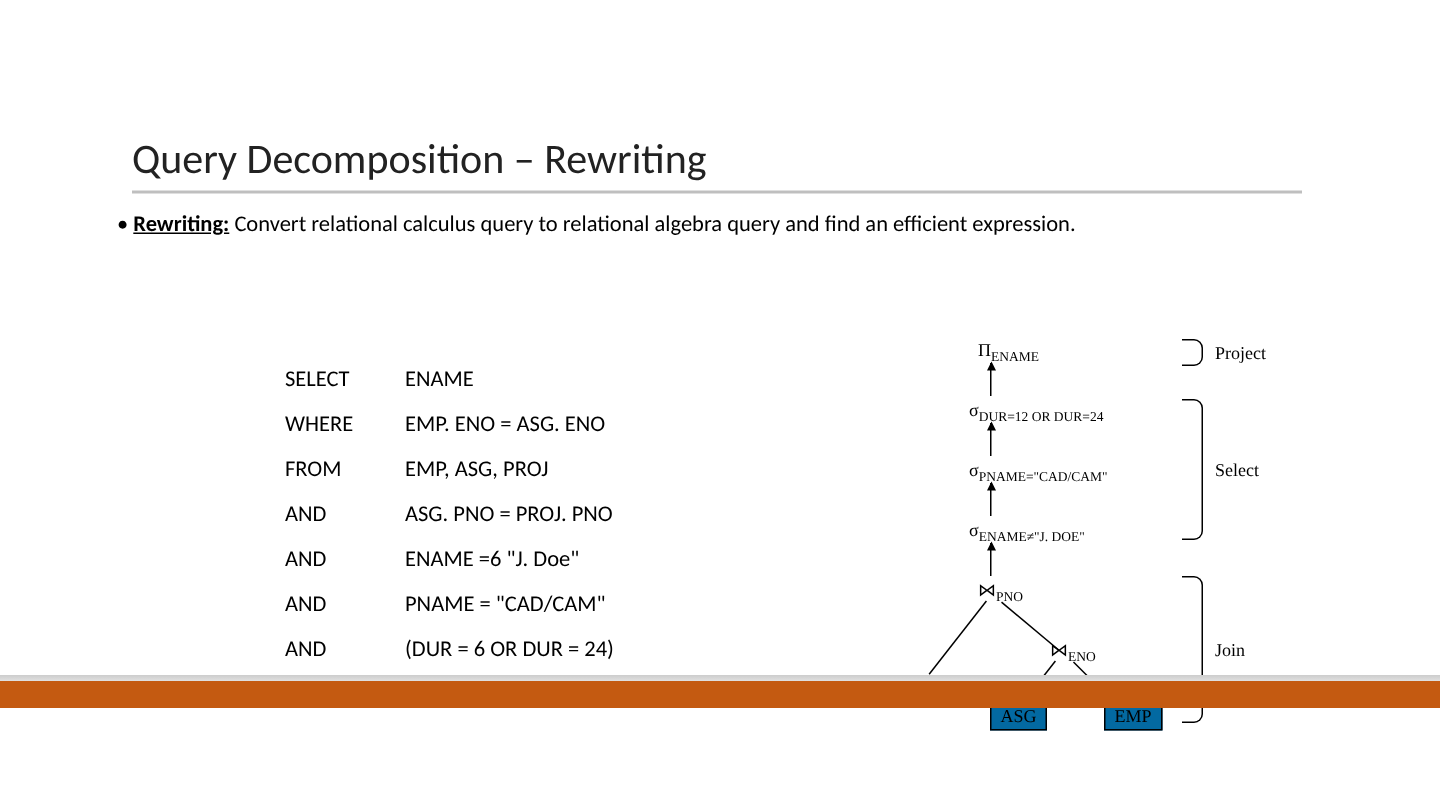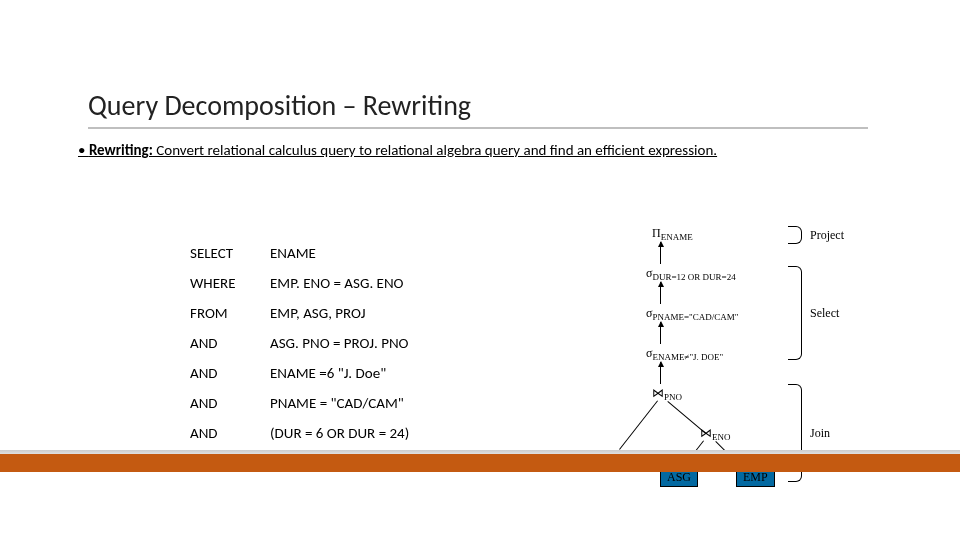--- a/index.html
+++ b/index.html
@@ -5,21 +5,21 @@
   * { box-sizing: border-box; margin: 0; padding: 0; }
   html, body { width: 960px; height: 540px; font-family: "Calibri", "Segoe UI", sans-serif; background: #fff; color: #000; overflow: hidden; }
   .slide { position: relative; width: 960px; height: 472px; }
   .title {
     position: absolute; left: 88px; top: 88px;
     font-size: 28px; font-weight: 400; color: #222;
     border-bottom: 2px solid #bfbfbf; width: 780px; padding-bottom: 4px;
   }
   .body {
     position: absolute; left: 78px; top: 140px; width: 870px;
-    font-size: 15px; line-height: 1.35; text-decoration: underline;
+    font-size: 15px; line-height: 1.35;
   }
   .bullet { margin-bottom: 8px; }
   .bullet .bl { font-weight: 700; text-decoration: underline; }
   .pre { display: inline; }
   .sql-table {
     position: absolute; left: 190px; top: 238px;
     font-size: 15px; border-collapse: collapse;
   }
   .sql-table td { padding: 6px 14px 6px 0; vertical-align: top; }
   .sql-table td.kw { width: 80px; }

